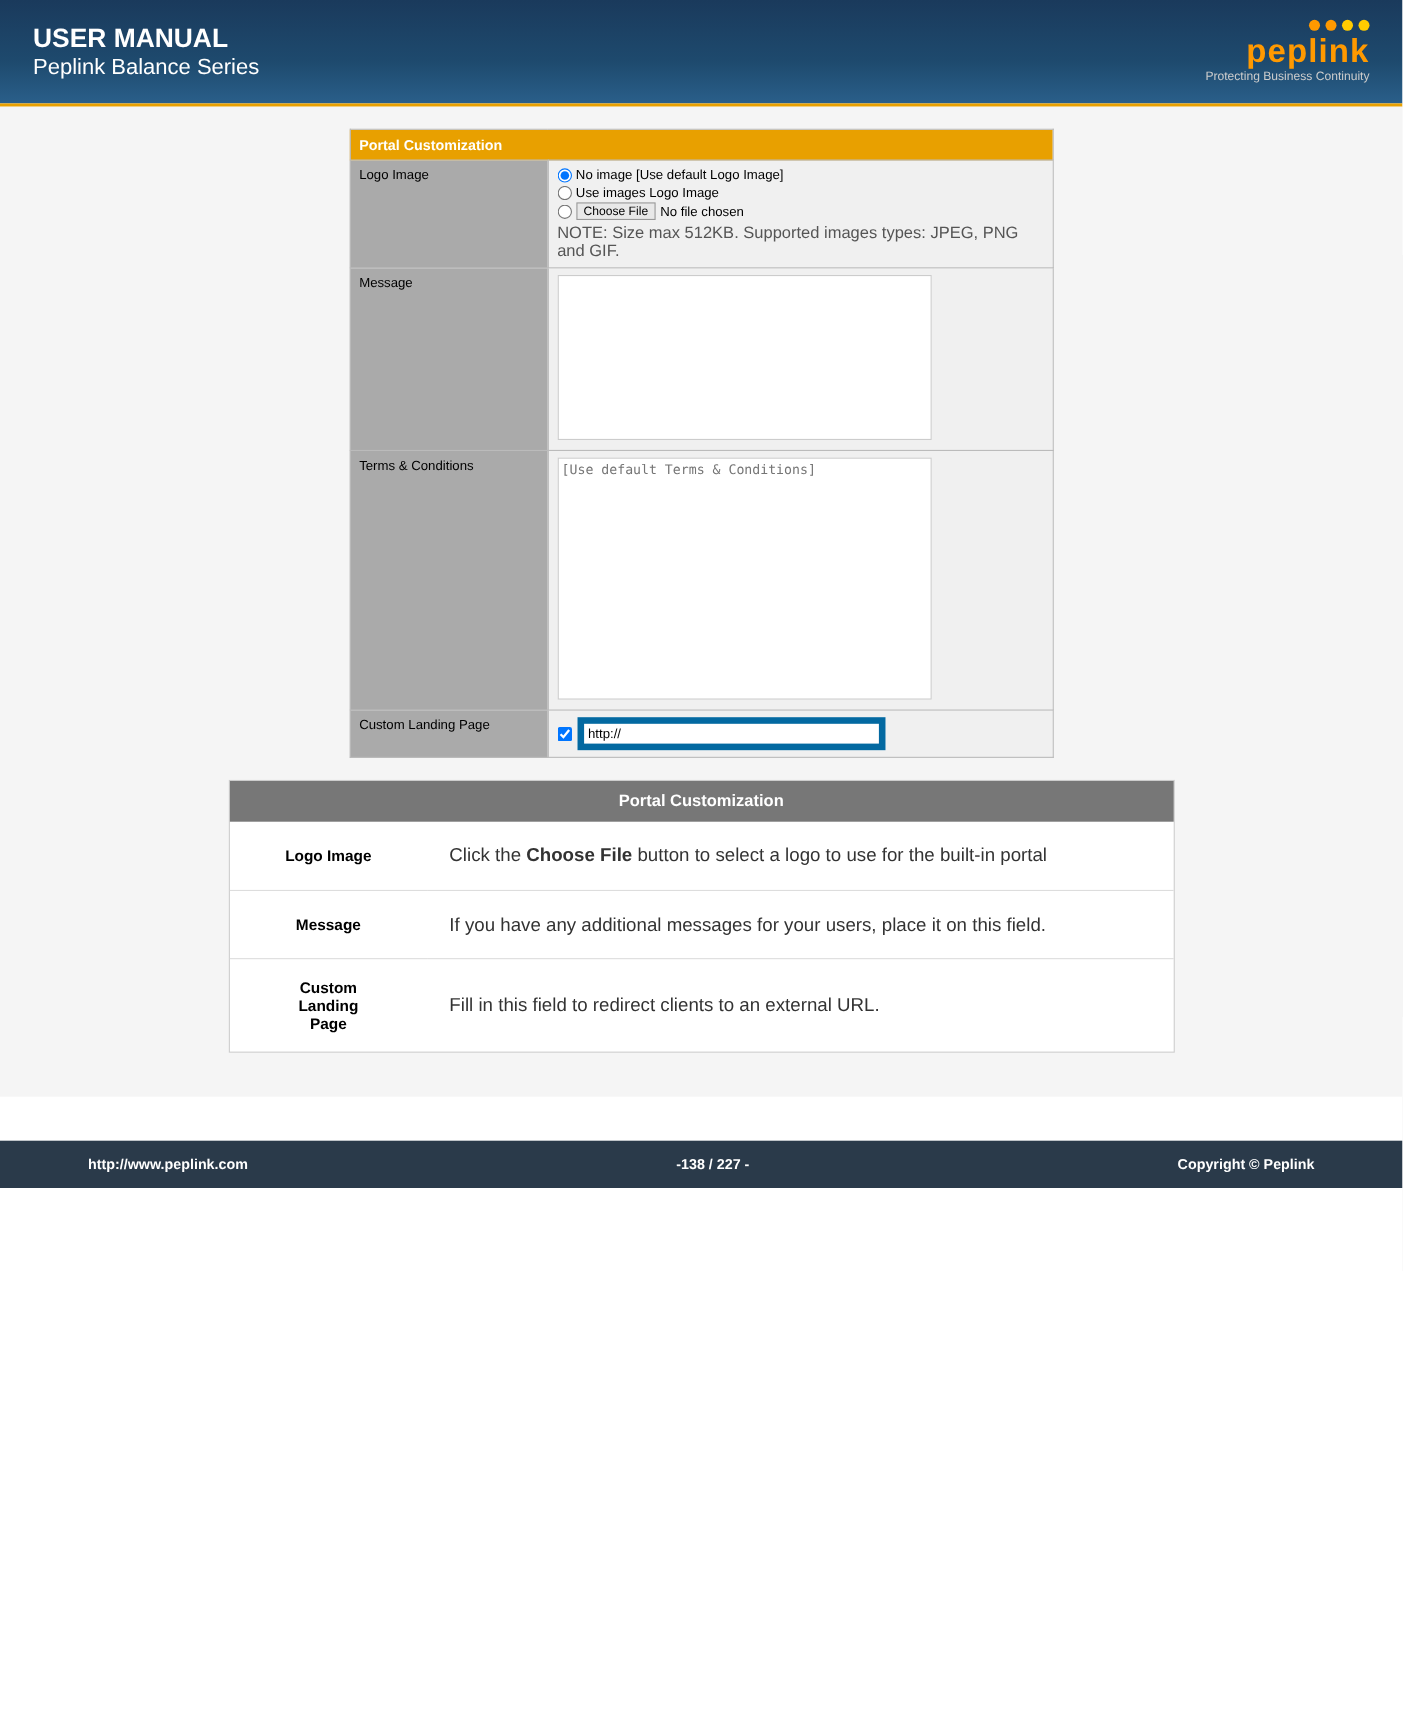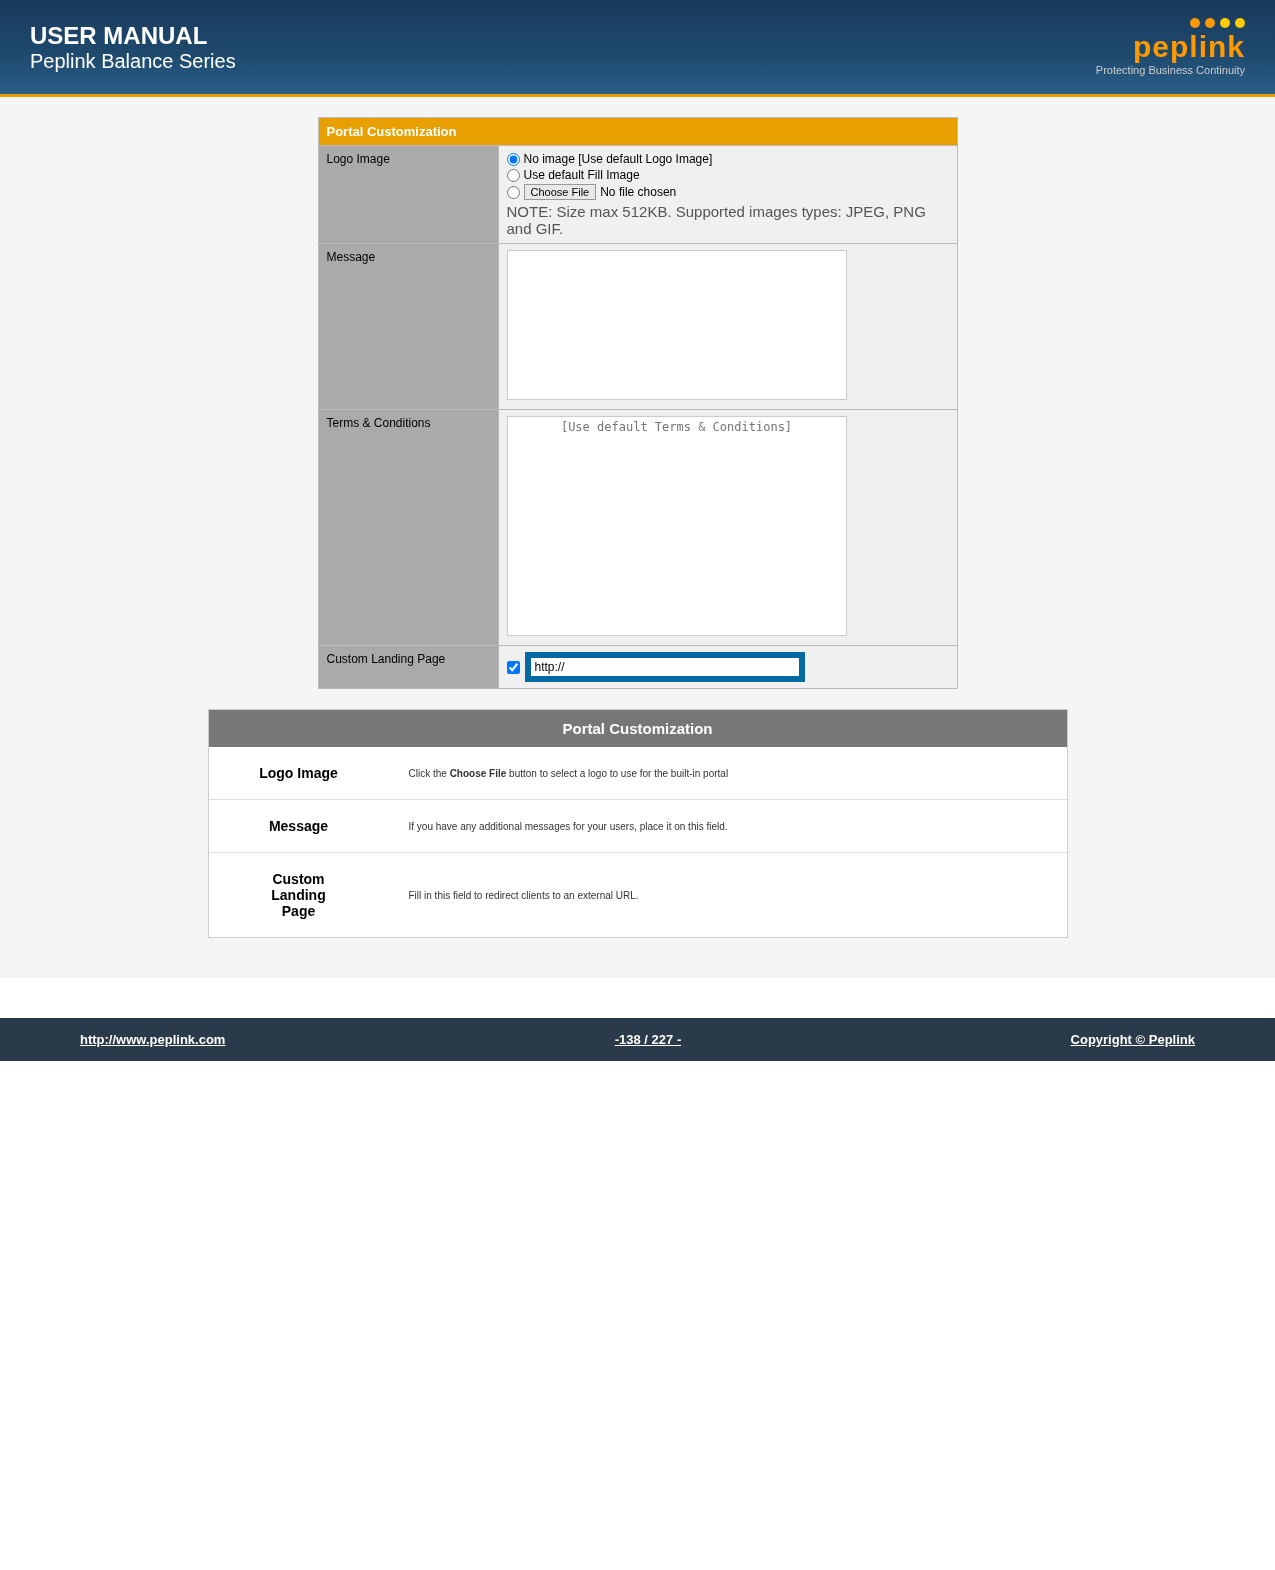--- a/index.html
+++ b/index.html
@@ -107,21 +107,20 @@
     }
     .terms-textarea {
       width: 340px;
       height: 220px;
       border: 1px solid #ccc;
       background: #fff;
       resize: none;
       font-size: 12px;
       padding: 3px;
       color: #999;
-      text-align: center;
     }
     .choose-file-btn {
       border: 1px solid #999;
       background: #e8e8e8;
       padding: 1px 6px;
       font-size: 11px;
       cursor: pointer;
     }
     .landing-page-row {
       display: flex;
@@ -177,38 +176,37 @@
       vertical-align: middle;
     }
     .desc-label {
       font-weight: bold;
       font-size: 14px;
       width: 180px;
       text-align: center;
       vertical-align: middle;
     }
     .desc-text {
-      font-size: 10px;
+      font-size: 17px;
       line-height: 1.5;
       color: #333;
     }
     .desc-text strong { font-weight: bold; }
 
     
     .footer {
       background: #2a3a4a;
       color: #fff;
       display: flex;
       justify-content: space-between;
       align-items: center;
       padding: 14px 80px;
       margin-top: 40px;
       font-size: 13px;
       font-weight: bold;
-      text-decoration: underline;
     }
     .footer span { color: #fff; }
   </style>
 </head>
 <body>
 
 <div class="header">
   <div class="header-text">
     <h1>USER MANUAL</h1>
     <h2>Peplink Balance Series</h2>
@@ -242,21 +240,21 @@
       <tr>
         <td class="label-cell">Logo Image</td>
         <td class="value-cell">
           <div class="radio-group">
             <label class="radio-row">
               <input type="radio" name="logo" checked="" style="">
               <span>No image [Use default Logo Image]</span>
             </label>
             <label class="radio-row">
               <input type="radio" name="logo" style="">
-              <span>Use default Fill Image</span>
+              <span>Use images Logo Image</span>
             </label>
             <label class="radio-row">
               <input type="radio" name="logo" style="">
               <button class="choose-file-btn">Choose File</button>
               <span>No file chosen</span>
             </label>
           </div>
           <div class="note-text">NOTE: Size max 512KB. Supported images types: JPEG, PNG and GIF.</div>
         </td>
       </tr>

